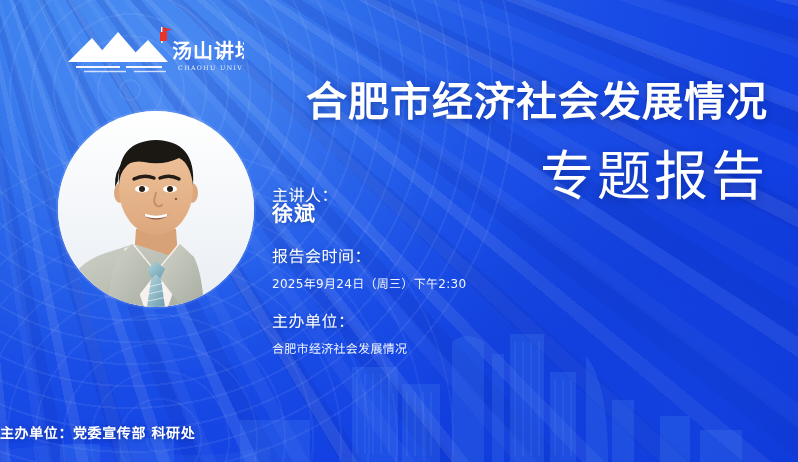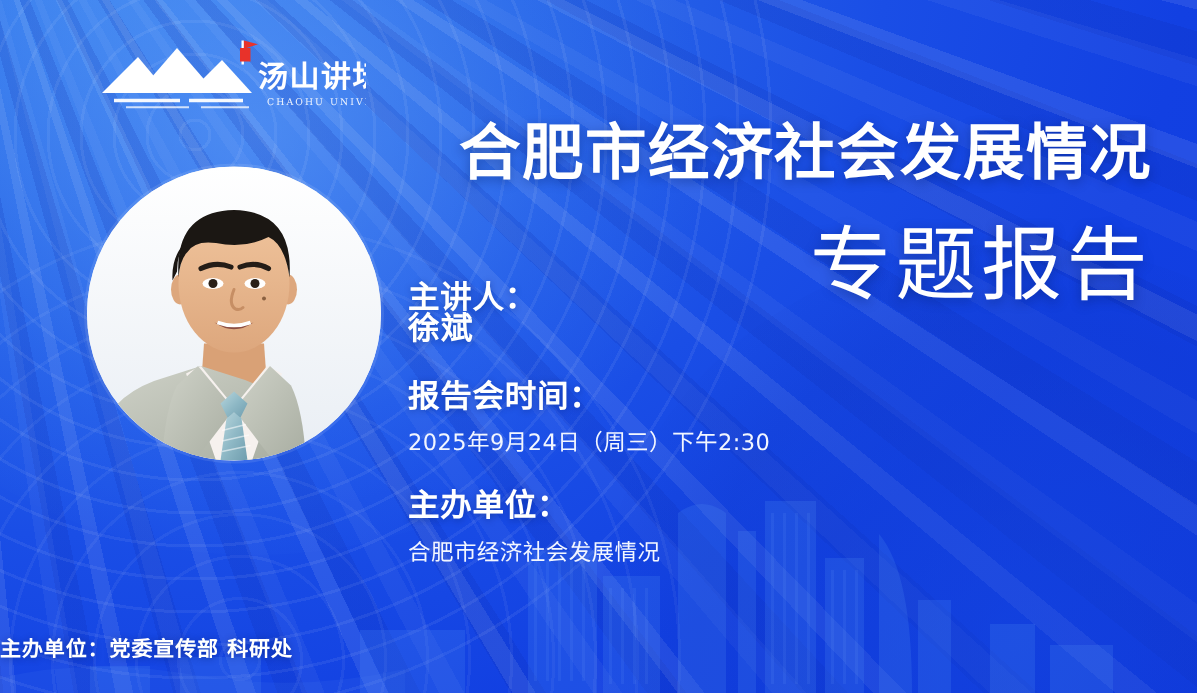--- a/index.html
+++ b/index.html
@@ -149,30 +149,30 @@
   }
 
   
   .details {
     position: absolute;
     left: 272px; top: 188px;
     color: #ffffff;
   }
   .d-label {
     font-family: "DejaVu Sans", "Liberation Sans", sans-serif;
-    font-weight: 700;
-    font-size: 21px;
+    font-weight: 400;
+    font-size: 16px;
     line-height: 1.0;
     letter-spacing: .5px;
     color: #ffffff;
     text-shadow: 0 1px 4px rgba(0,25,90,.35);
   }
   .d-value {
     font-family: "DejaVu Sans", "Liberation Sans", sans-serif;
-    font-size: 15px;
+    font-size: 12px;
     line-height: 1.0;
     color: #f2f6ff;
     letter-spacing: .3px;
   }
   .speaker-row {
     display: flex;
     align-items: center;
     gap: 9px;
   }
   .speaker-name {

